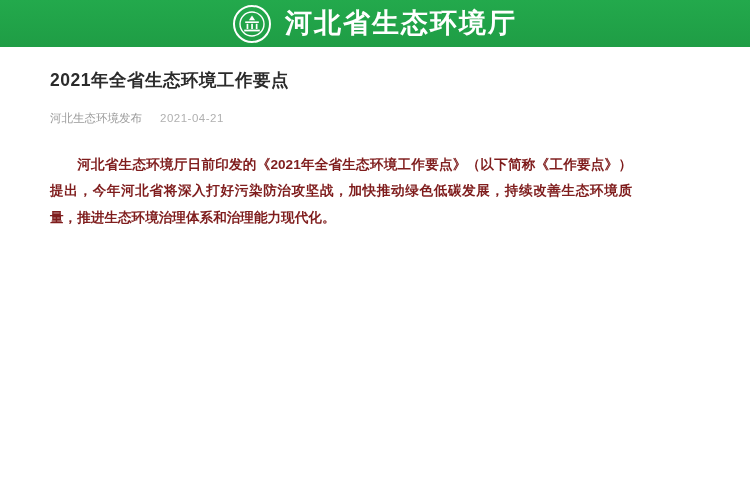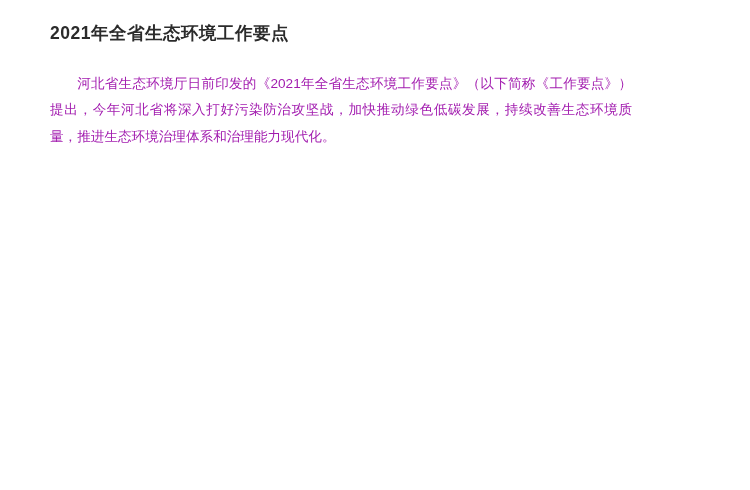--- a/index.html
+++ b/index.html
@@ -81,36 +81,57 @@
   }
   .meta .source { color: #9a9a9a; }
   .meta .date { color: #b0b0b0; letter-spacing: 0.5px; }
   .article {
     margin-top: 26px;
   }
   .article p {
     margin: 0 0 9px 0;
     font-size: 13.6px;
     line-height: 1.95;
-    color: #a21caf;
+    color: #7f1d1d;
     text-align: justify;
     text-justify: inter-ideograph;
     text-indent: 2em;
+    font-weight: bold;
   }
   .article p.first { text-indent: 2em; }
 </style>
 </head>
 <body>
 
 <div class="page">
 
+  <div class="banner">
+    <div class="banner-inner">
+      <span class="emblem">
+        <svg width="26" height="26" viewBox="0 0 26 26" aria-hidden="true">
+          <circle cx="13" cy="13" r="12" fill="none" stroke="#ffffff" stroke-width="1.4"></circle>
+          <path d="M13 4.6 L16.1 9.2 L9.9 9.2 Z" fill="#ffffff"></path>
+          <rect x="6.2" y="10.4" width="13.6" height="1.6" fill="#ffffff"></rect>
+          <rect x="7.6" y="12.8" width="1.7" height="5.2" fill="#ffffff"></rect>
+          <rect x="12.2" y="12.8" width="1.7" height="5.2" fill="#ffffff"></rect>
+          <rect x="16.8" y="12.8" width="1.7" height="5.2" fill="#ffffff"></rect>
+          <rect x="5.2" y="18.6" width="15.6" height="1.8" fill="#ffffff"></rect>
+        </svg>
+      </span>
+      <span class="banner-title">河北省生态环境厅</span>
+    </div>
+  </div>
 
   <div class="content">
     <h1 class="headline">2021年全省生态环境工作要点</h1>
 
+    <div class="meta">
+      <span class="source">河北生态环境发布</span>
+      <span class="date">2021-04-21</span>
+    </div>
 
     <div class="article">
       <p class="first">河北省生态环境厅日前印发的《2021年全省生态环境工作要点》（以下简称《工作要点》）提出，今年河北省将深入打好污染防治攻坚战，加快推动绿色低碳发展，持续改善生态环境质量，推进生态环境治理体系和治理能力现代化。</p>
 
     </div>
   </div>
 
 </div>
 
 </body></html>

